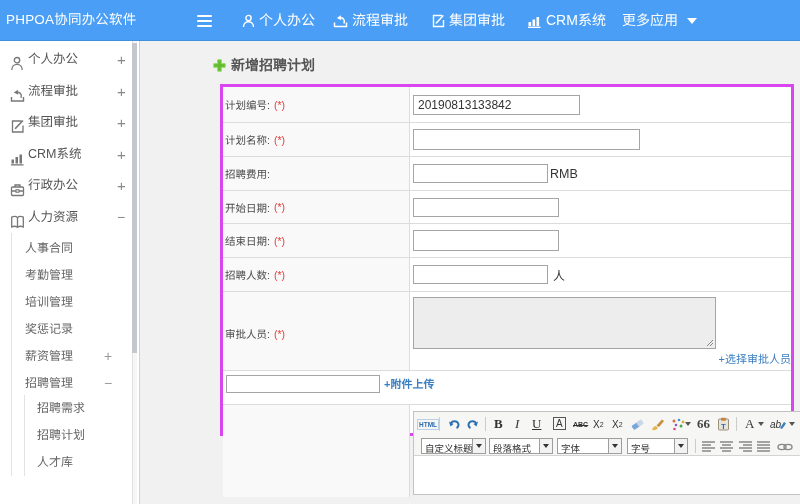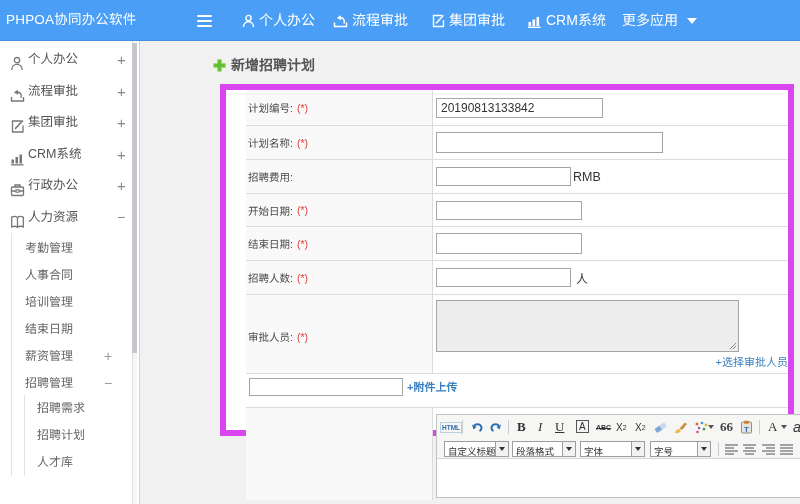--- a/index.html
+++ b/index.html
@@ -30,21 +30,21 @@
 .m2 .mt { position:absolute; left:13px; }
 .m2 .pm { position:absolute; left:92px; font-size:14px; color:#999; font-weight:300; }
 #sub2 { margin-left:12px; border-left:1px solid #e3e3e3; margin-top:-2.5px; }
 .m3 { height:27px; line-height:27px; font-size:12px; color:#666; }
 .m3 .mt { margin-left:12px; }
 
 
 #main { position:absolute; left:141px; top:42px; width:659px; height:462px; background:#f1f1f2; }
 #ptitle { position:absolute; left:72px; top:12px; height:16px; font-size:14px; font-weight:bold; color:#555; }
 #ptitle svg { vertical-align:-2px; margin-right:5px; }
-#ftable { position:absolute; left:79px; top:42px; width:574px; height:352px; border:6px solid #d946ef; background:#fff;padding-left:20px; }
+#ftable { position:absolute; left:79px; top:42px; width:574px; height:352px; border:3px solid #d946ef; background:#fff; }
 .row { display:flex; border-bottom:1px solid #dcdcdc; }
 .lab { width:187px; background:#f9f9f9; border-right:1px solid #dcdcdc; padding-left:2px; font-size:10.5px; color:#4a4a4a; display:flex; align-items:center; flex:none; }
 .lab .st { color:#e0403d; margin-left:4px; }
 .fld { flex:1; padding-left:3px; display:flex; align-items:center; font-size:12px; color:#333; overflow:visible; }
 .inp { border:1px solid #a5a5a5; background:#fff; font-size:12px; color:#333; padding:0 4px; font-family:"Liberation Sans",sans-serif; display:flex; align-items:center; }
 .lnk { color:#3a7fc1; font-size:11px; }
 
 
 .r1{height:36px;} .r2{height:34px;} .r3{height:34px;} .r4{height:34px;} .r5{height:33px;}
 .r6{height:34px;} .r7{height:34px;} .r8{height:79px;} .r8 .lab{padding-top:5px;} .r9{height:34px;} .r9 .lab,.r9 .fld{align-items:flex-start;padding-top:8px;} .r9 .fld{padding-top:4px;font-weight:bold;} .r10{height:92px; border-bottom:none;}
@@ -160,30 +160,30 @@
     <div class="m1">
       <span class="mi"><svg width="15" height="14" viewBox="0 0 15 14">
             <path d="M7.5 2.5 C6 1.3 3.5 1.3 1.7 2.2 L1.7 12 C3.5 11.1 6 11.1 7.5 12.3 C9 11.1 11.5 11.1 13.3 12 L13.3 2.2 C11.5 1.3 9 1.3 7.5 2.5 Z" fill="none" stroke="#777" stroke-width="1.3"></path>
             <path d="M7.5 2.5 L7.5 12.3" stroke="#777" stroke-width="1.3"></path>
           </svg></span>
       <span class="mt">人力资源</span>
         <span class="pm" style="font-size:14px;">−</span>
     </div>
     <div id="sub1">
       <div class="m2">
+          <span class="mt">人事合同</span>
+        </div>
+      <div class="m2">
           <span class="mt">考勤管理</span>
         </div>
       <div class="m2">
-          <span class="mt">人事合同</span>
-        </div>
-      <div class="m2">
           <span class="mt">培训管理</span>
         </div>
       <div class="m2">
-          <span class="mt">结束日期</span>
+          <span class="mt">奖惩记录</span>
         </div>
       <div class="m2">
           <span class="mt">薪资管理</span>
           <span class="pm">+</span>
         </div>
       <div class="m2">
           <span class="mt">招聘管理</span>
           <span class="pm">−</span>
         </div>
       <div id="sub2">
@@ -318,21 +318,21 @@
                   <rect x="1.5" y="2" width="10" height="11" rx="1" fill="#e8e4da" stroke="#9a8f7a" stroke-width="1"></rect>
                   <rect x="4" y="0.7" width="5" height="3" rx="0.8" fill="#c9833a"></rect>
                   <text x="6.5" y="11.5" font-size="8" font-weight="bold" fill="#2b6db0" text-anchor="middle">T</text>
                 </svg>
               </span>
             <span class="tsep" style="left:322px;"></span>
             <span class="ti" style="left:331px;font-family:'Liberation Serif',serif;font-size:13px;">A</span>
             <span class="ti" style="left:344px;">
                 <i style="display:inline-block;width:0;height:0;border-left:3px solid transparent;border-right:3px solid transparent;border-top:4px solid #555;"></i>
               </span>
-            <span class="ti" style="left:356px;font-size:14px;font-style:italic;">ab<svg width="8" height="10" viewBox="0 0 8 10" style="margin-left:-2px;">
+            <span class="ti" style="left:356px;font-size:10px;font-style:italic;">ab<svg width="8" height="10" viewBox="0 0 8 10" style="margin-left:-2px;">
                   <path d="M1 9 L5 3 L7 4.5 L3 10 Z" fill="#3a7fc1"></path>
                 </svg></span>
             <span class="ti" style="left:375px;">
                 <i style="display:inline-block;width:0;height:0;border-left:3px solid transparent;border-right:3px solid transparent;border-top:4px solid #555;"></i>
               </span>
             <span class="ti" style="left:385px;">
                 <svg width="12" height="13" viewBox="0 0 12 13">
                   <rect x="1" y="1" width="10" height="11" fill="#9ec1e8"></rect>
                 </svg>
               </span>

